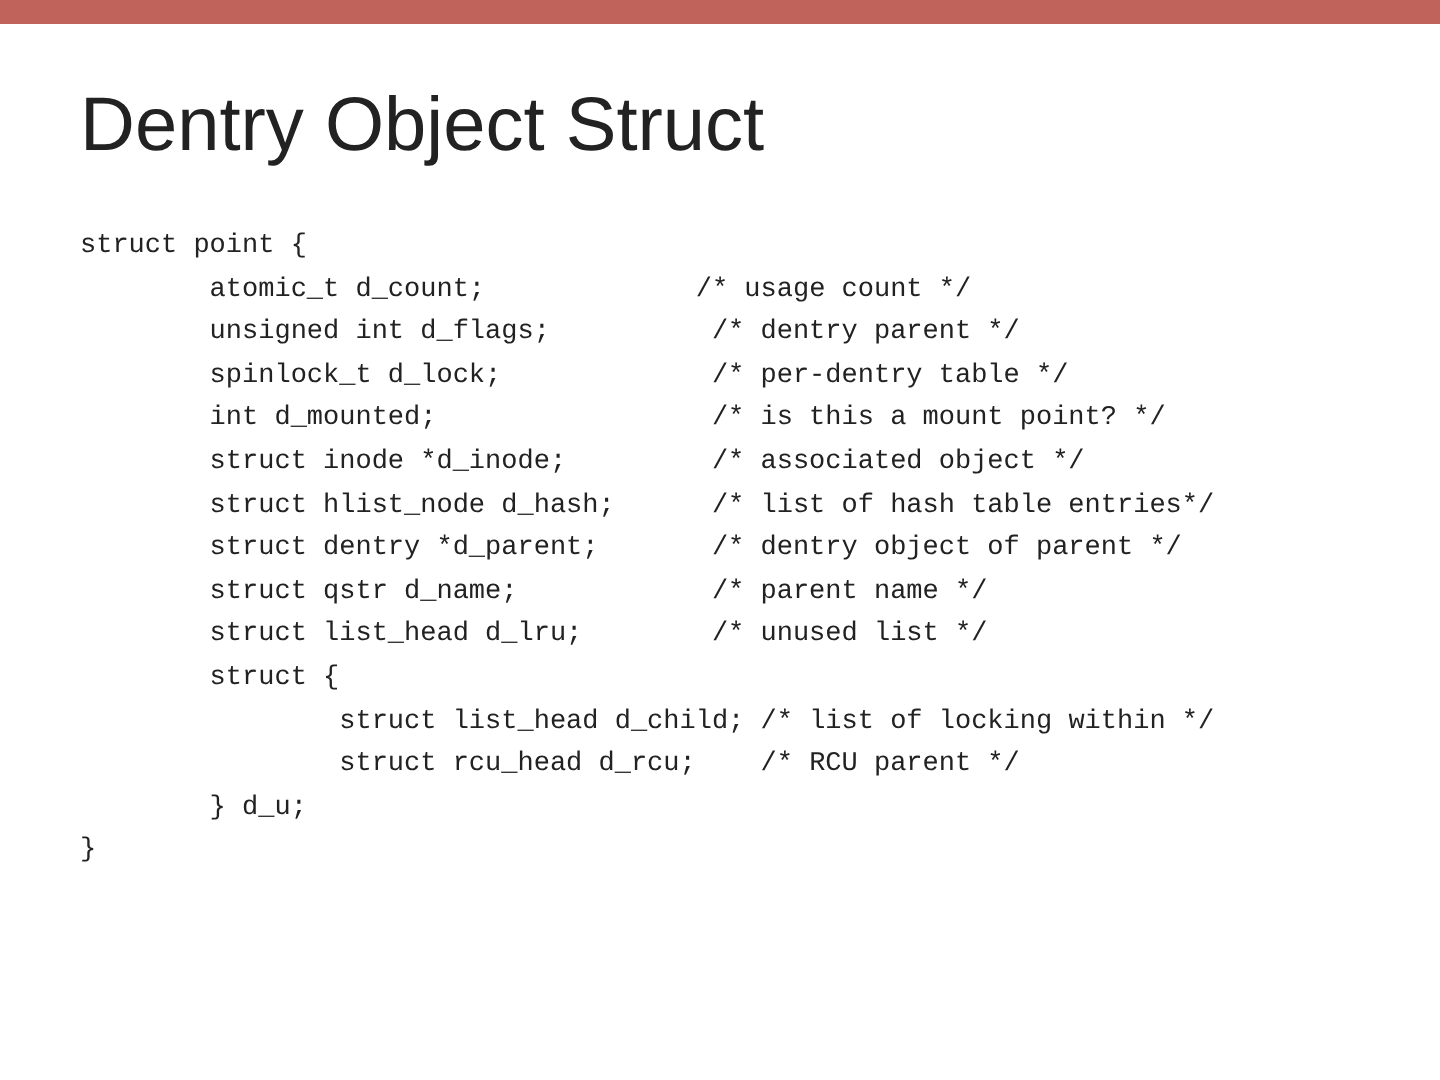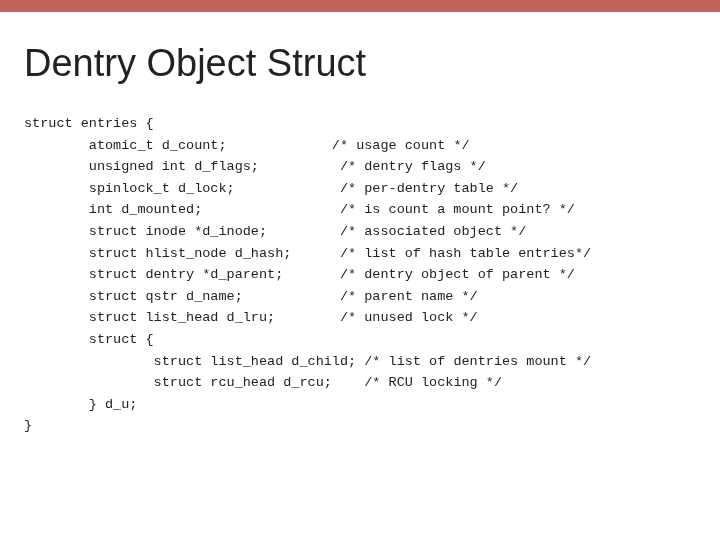--- a/index.html
+++ b/index.html
@@ -16,21 +16,21 @@
       overflow: hidden;
     }
 
     .top-bar {
       width: 100%;
       height: 12px;
       background: #c0635a;
     }
 
     .content {
-      padding: 30px 40px 30px 24px;
+      padding: 30px 40px 30px 40px;
     }
 
     .page-title {
       font-size: 38px;
       font-weight: 400;
       color: #222222;
       margin-bottom: 28px;
       font-family: Arial, Helvetica, sans-serif;
     }
 
@@ -43,28 +43,28 @@
     }
   </style>
 </head>
 <body>
 
 <div class="top-bar"></div>
 
 <div class="content">
   <h1 class="page-title">Dentry Object Struct</h1>
 
-  <div class="code-block"><span>struct entries {</span>
+  <div class="code-block"><span>struct point {</span>
 <span>        atomic_t d_count;             <span>/* usage count */</span></span>
-<span>        unsigned int d_flags;          <span>/* dentry flags */</span></span>
+<span>        unsigned int d_flags;          <span>/* dentry parent */</span></span>
 <span>        spinlock_t d_lock;             <span>/* per-dentry table */</span></span>
-<span>        int d_mounted;                 <span>/* is count a mount point? */</span></span>
+<span>        int d_mounted;                 <span>/* is this a mount point? */</span></span>
 <span>        struct inode *d_inode;         <span>/* associated object */</span></span>
 <span>        struct hlist_node d_hash;      <span>/* list of hash table entries*/</span></span>
 <span>        struct dentry *d_parent;       <span>/* dentry object of parent */</span></span>
 <span>        struct qstr d_name;            <span>/* parent name */</span></span>
-<span>        struct list_head d_lru;        <span>/* unused lock */</span></span>
+<span>        struct list_head d_lru;        <span>/* unused list */</span></span>
 <span>        struct {</span>
-<span>                struct list_head d_child; <span>/* list of dentries mount */</span></span>
-<span>                struct rcu_head d_rcu;    <span>/* RCU locking */</span></span>
+<span>                struct list_head d_child; <span>/* list of locking within */</span></span>
+<span>                struct rcu_head d_rcu;    <span>/* RCU parent */</span></span>
 <span>        } d_u;</span>
 <span>}</span></div>
 </div>
 
 </body></html>

